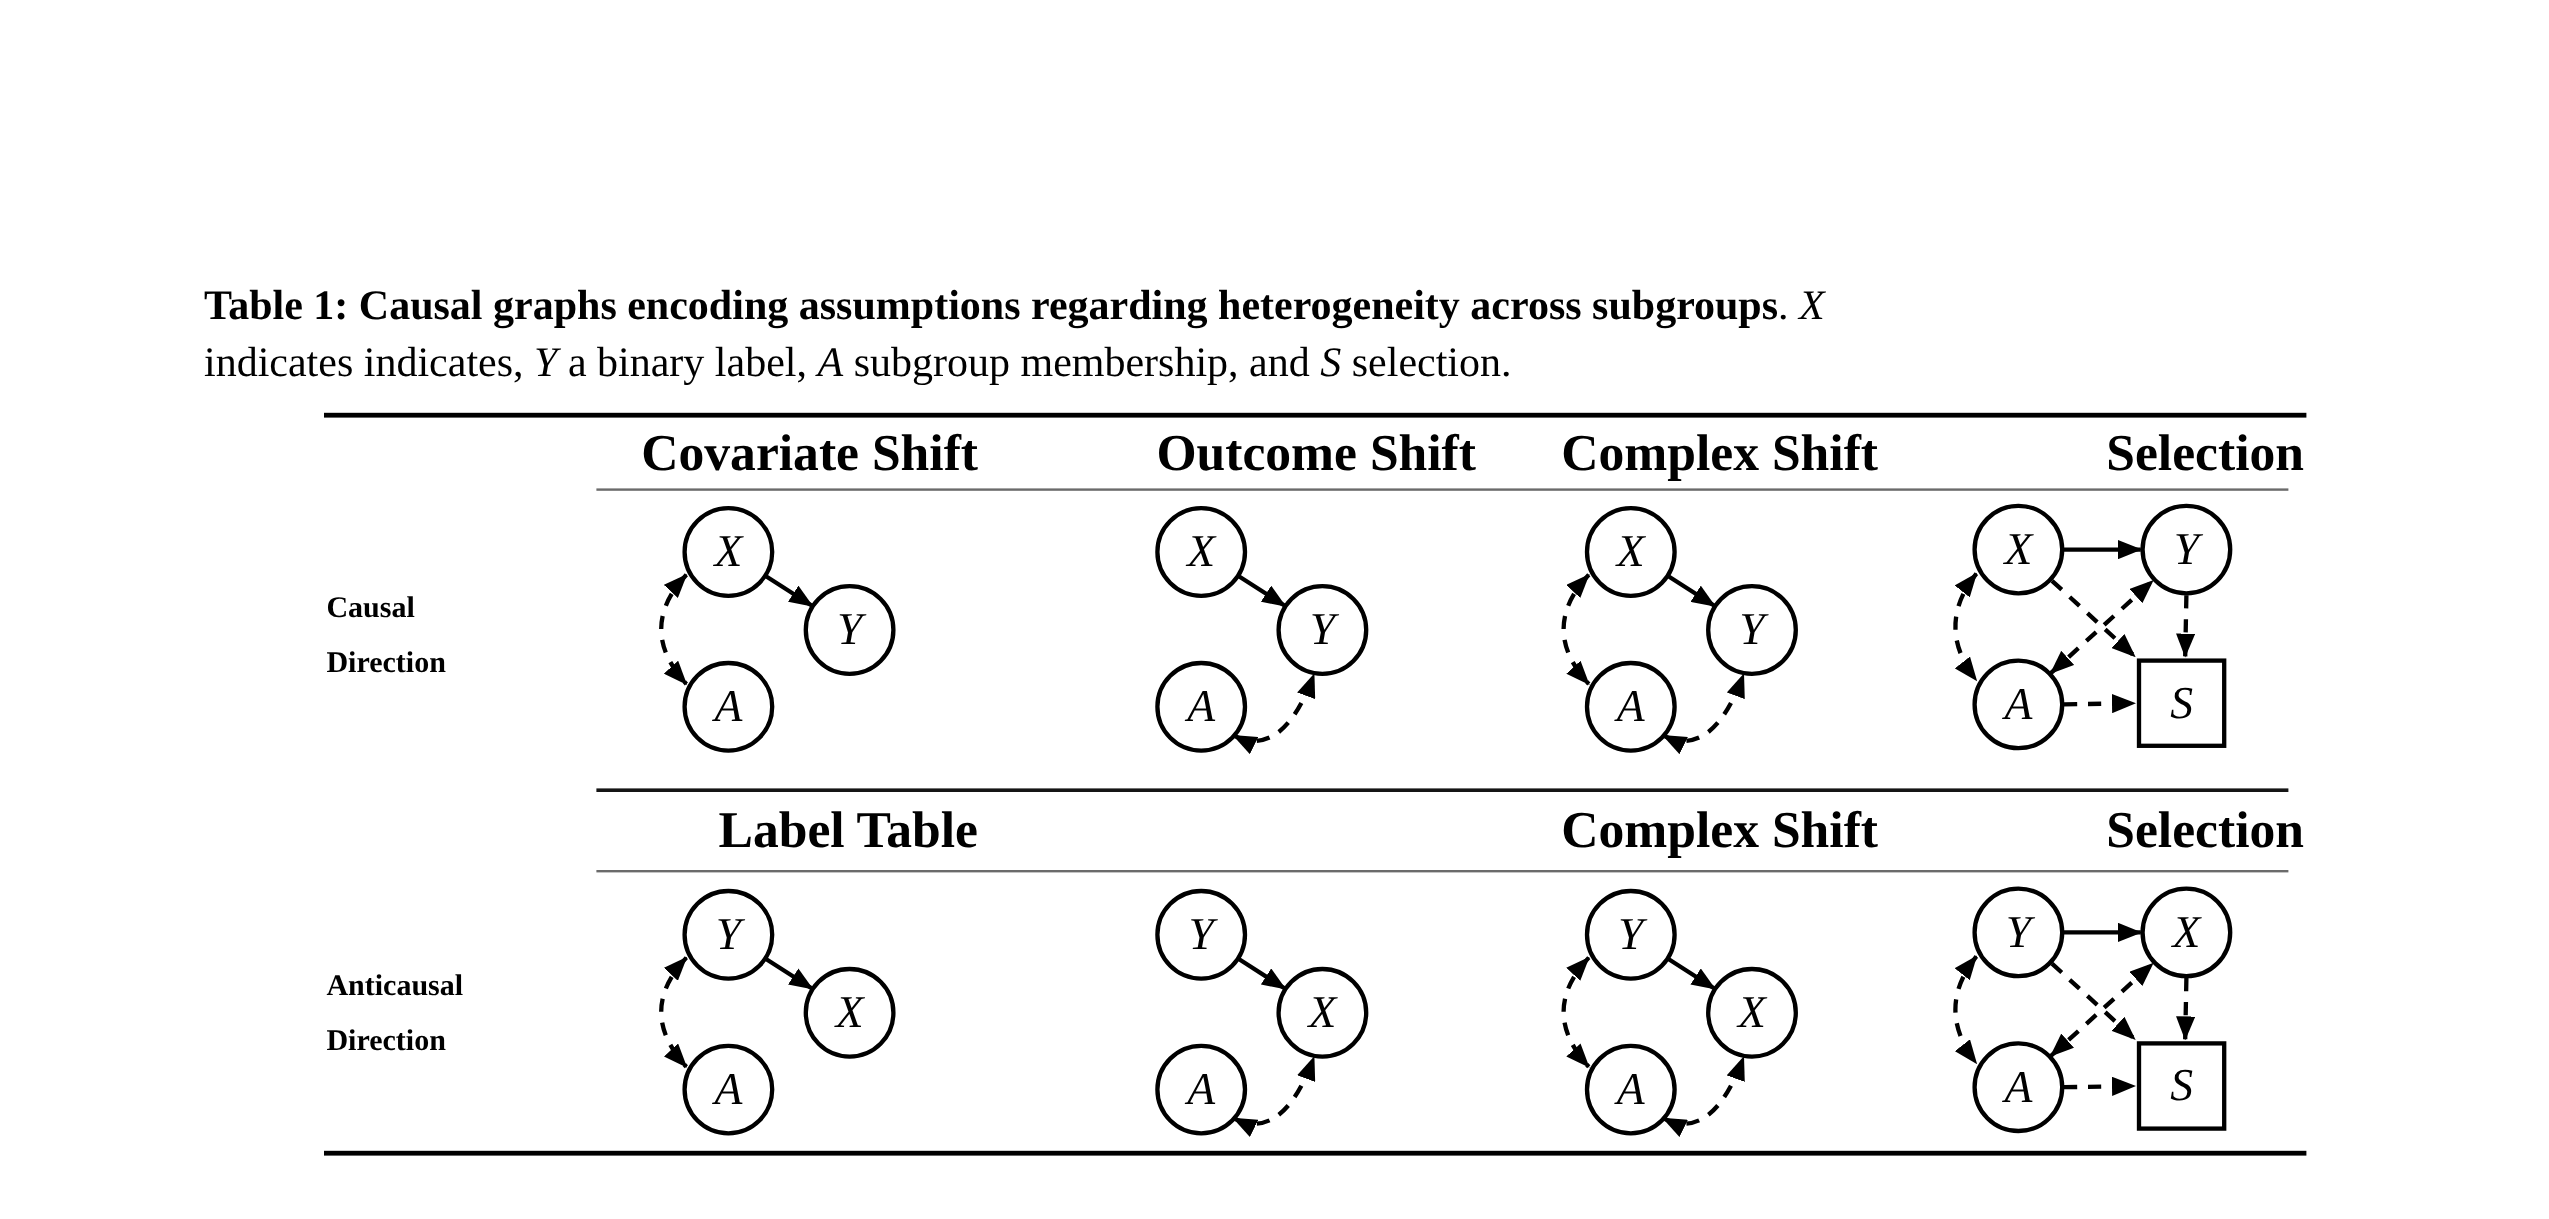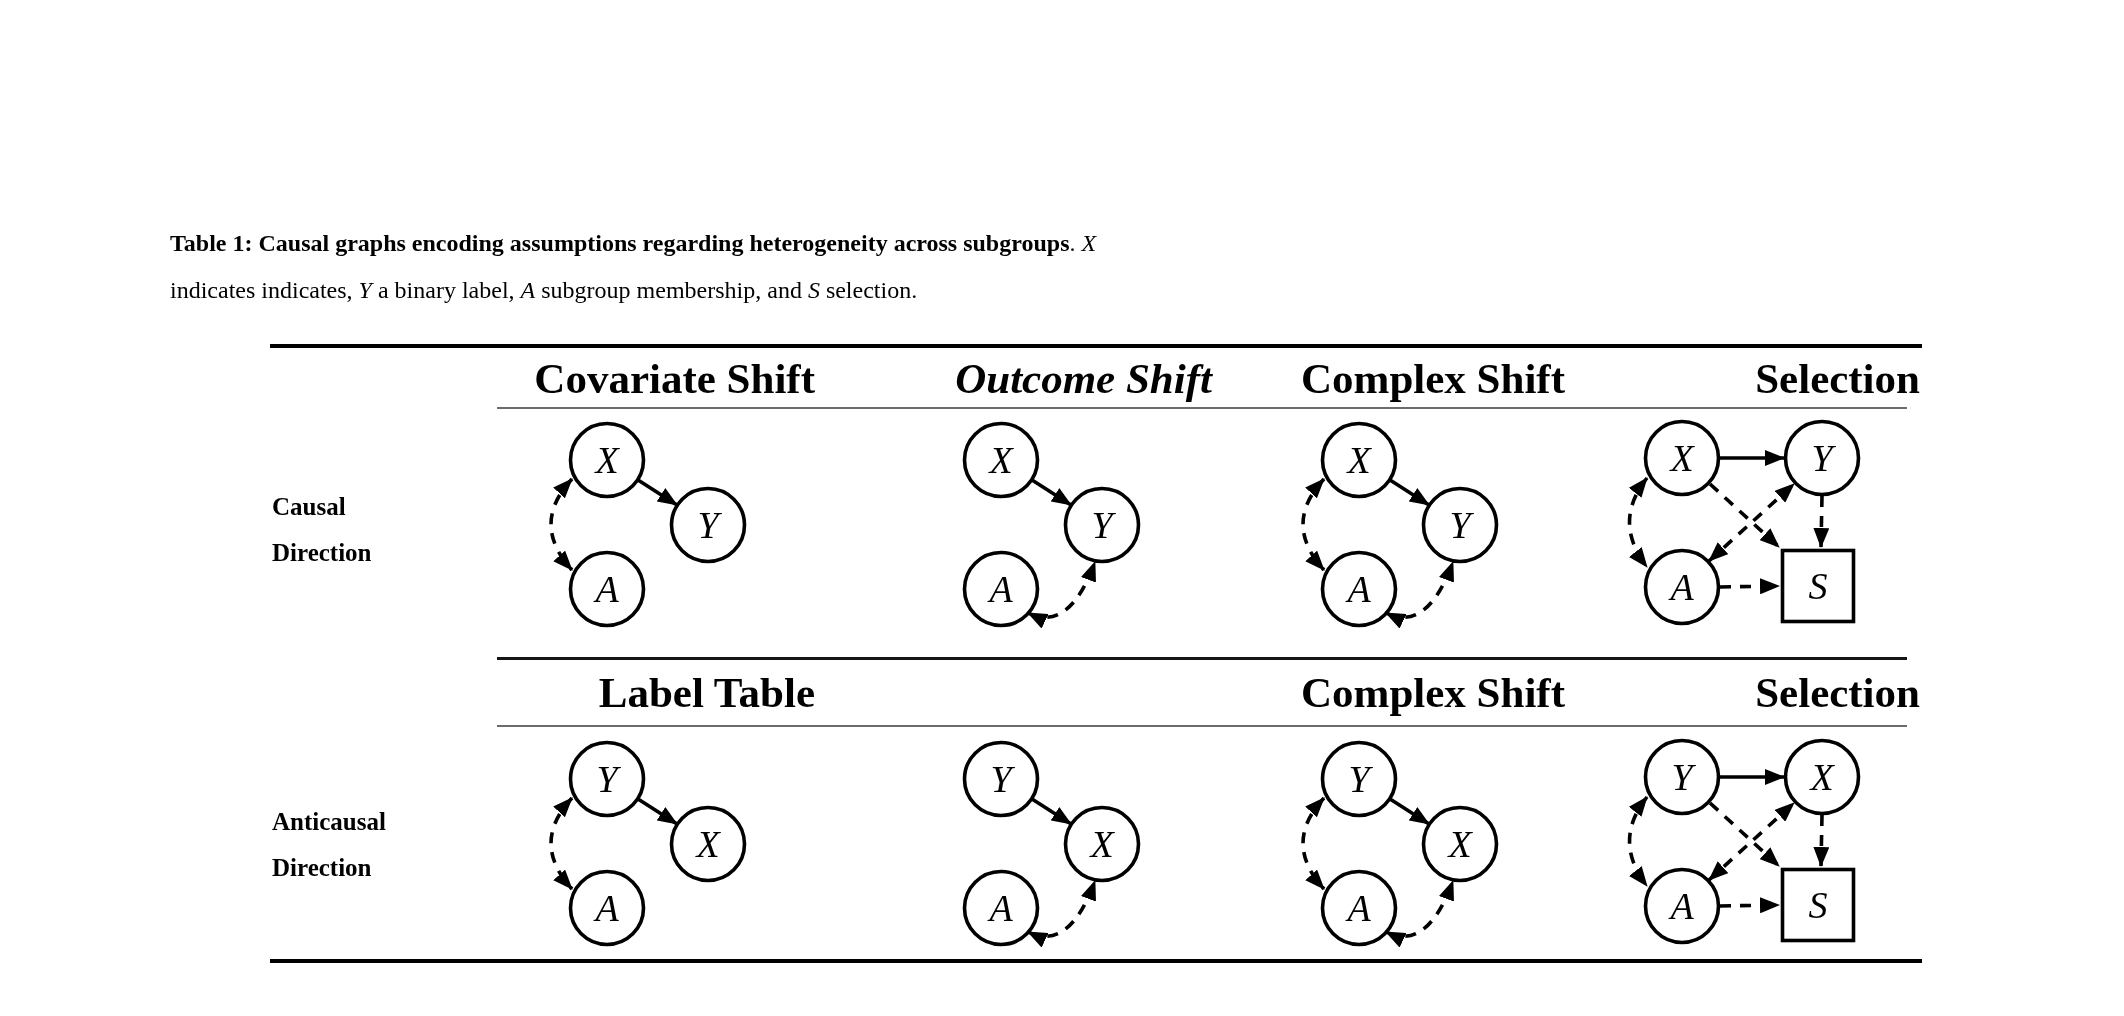--- a/index.html
+++ b/index.html
@@ -1,18 +1,18 @@
 <!DOCTYPE html>
 <html><head>
 <meta charset="utf-8">
 <style>
   html,body{margin:0;padding:0;background:#fff;}
   .page{position:relative;width:2124px;height:1016px;background:#ffffff;overflow:hidden;
         font-family:"Liberation Serif","DejaVu Serif",serif;color:#000;}
-  .caption{position:absolute;left:170px;top:196px;width:1805px;font-size:24px;line-height:47px;}
+  .caption{position:absolute;left:170px;top:196px;width:1805px;font-size:35px;line-height:47px;}
   .caption .b{font-weight:bold;}
   .caption .i{font-style:italic;}
   .rule{position:absolute;background:#000;}
   .rule.thin{background:#6b6b6b;}
   .rule.sep{background:#151515;}
   .hdr{position:absolute;font-weight:bold;font-size:43px;text-align:right;height:50px;line-height:50px;}
   .rowlabel{position:absolute;font-weight:bold;font-size:25px;line-height:46px;width:250px;}
   .gcell{position:absolute;}
   svg text{font-family:"Liberation Serif","DejaVu Serif",serif;font-style:italic;font-size:38px;
            text-anchor:middle;dominant-baseline:central;fill:#000;}
@@ -36,21 +36,21 @@
   <p class="caption"><span class="b">Table 1: Causal graphs encoding assumptions regarding heterogeneity across subgroups</span><span>. </span><span class="i">X</span><br>
   <span> indicates indicates, </span><span class="i">Y</span><span> a binary label, </span><span class="i">A</span><span> subgroup membership, and </span><span class="i">S</span><span> selection.</span></p>
 
   <div class="rule" style="left:270px;top:344px;width:1652px;height:4px;"></div>
   <div class="rule thin" style="left:497px;top:407px;width:1410px;height:2px;"></div>
   <div class="rule sep" style="left:497px;top:657px;width:1410px;height:3px;"></div>
   <div class="rule thin" style="left:497px;top:725px;width:1410px;height:2px;"></div>
   <div class="rule" style="left:270px;top:959px;width:1652px;height:4px;"></div>
 
   <div class="hdr" style="left:495px;top:354px;width:320px;">Covariate Shift</div>
-  <div class="hdr" style="left:852px;top:354px;width:360px;font-style:italic;">Outcome Shift</div>
+  <div class="hdr" style="left:870px;top:354px;width:360px;">Outcome Shift</div>
   <div class="hdr" style="left:1245px;top:354px;width:320px;">Complex Shift</div>
   <div class="hdr" style="left:1600px;top:354px;width:320px;">Selection</div>
 
   <div class="hdr" style="left:495px;top:668px;width:320px;">Label Table</div>
   <div class="hdr" style="left:1245px;top:668px;width:320px;">Complex Shift</div>
   <div class="hdr" style="left:1600px;top:668px;width:320px;">Selection</div>
 
   <div class="rowlabel" style="left:272px;top:484px;">
     <span>Causal</span><br>
     <span>Direction</span>

